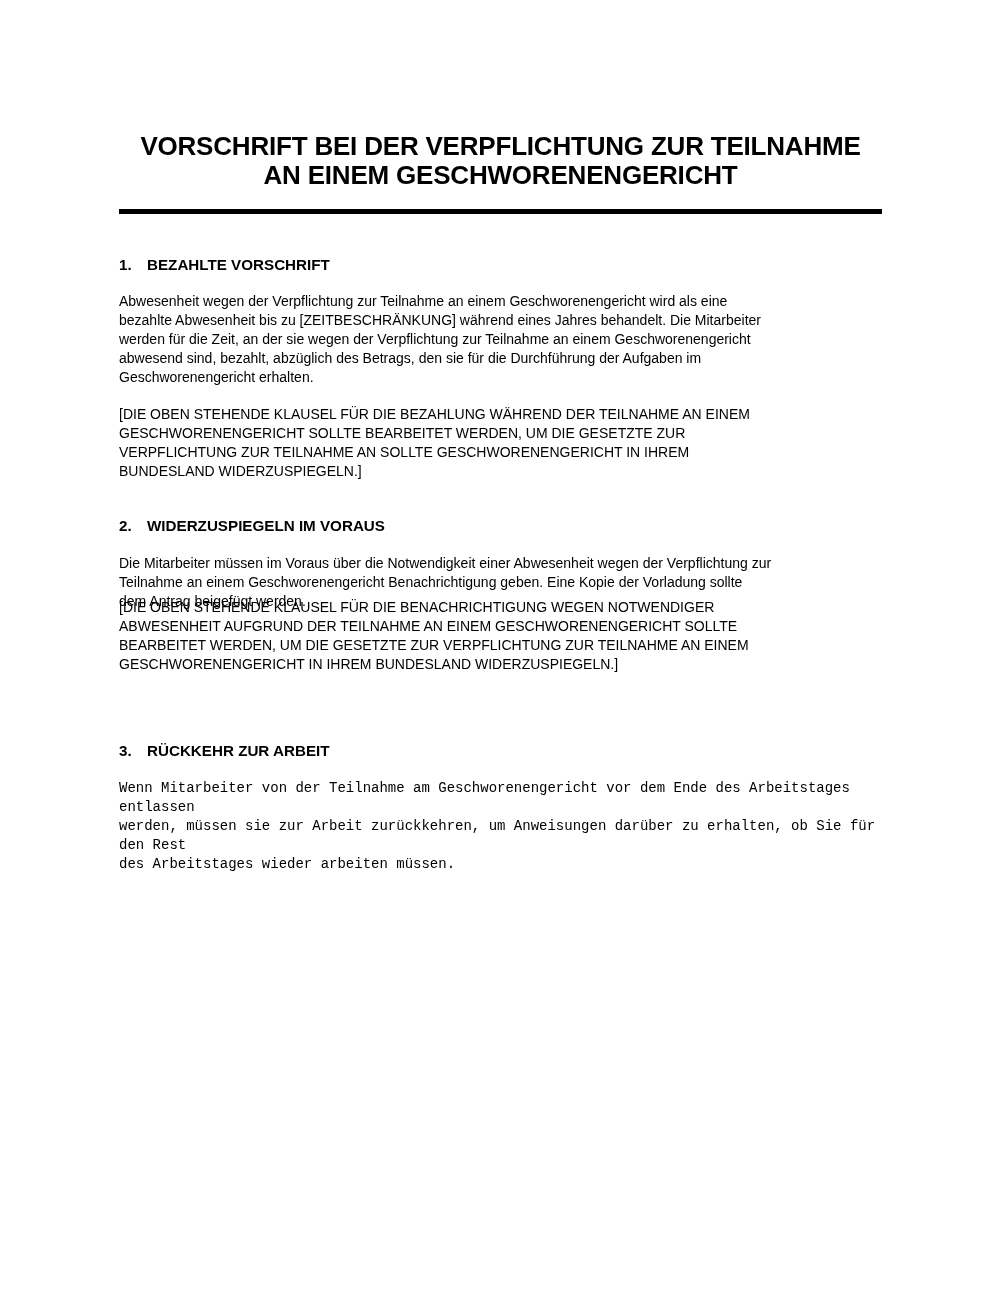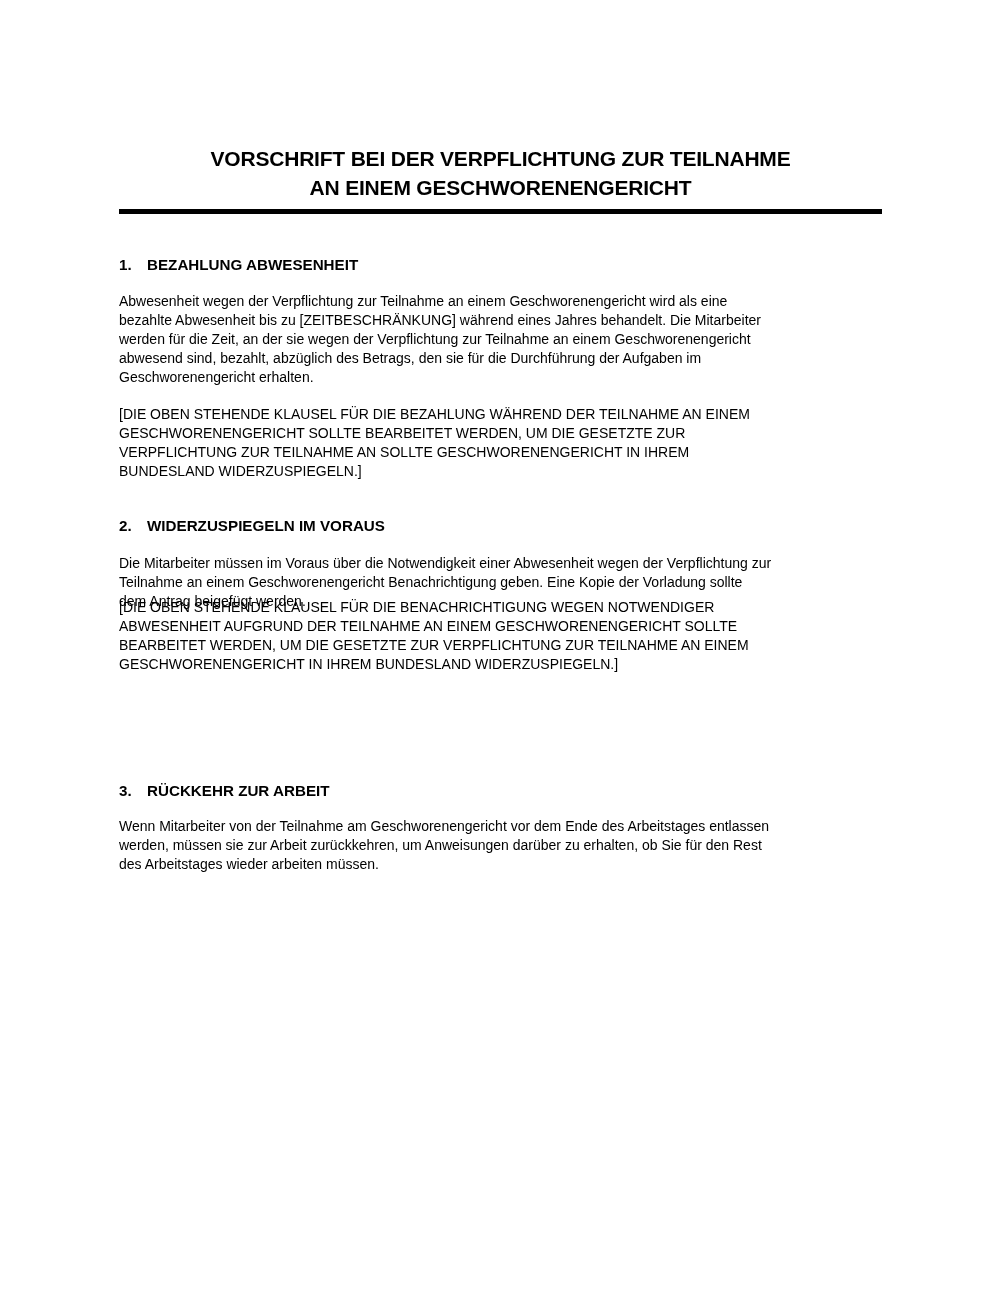--- a/index.html
+++ b/index.html
@@ -1,35 +1,35 @@
 <!DOCTYPE html>
 <html><head>
   <meta charset="utf-8">
   <style>
     html, body { margin: 0; padding: 0; background: #ffffff; }
     body { width: 1000px; height: 1290px; position: relative; overflow: hidden;
            font-family: "Liberation Sans", sans-serif; color: #000; }
     .page { position: absolute; left: 119px; top: 0; width: 763px; }
-    .title { position: absolute; top: 144px; left: 0; width: 763px; text-align: center;
-             font-weight: bold; font-size: 21px; line-height: 29px; letter-spacing: -0.2px; }
+    .title { position: absolute; top: 132px; left: 0; width: 763px; text-align: center;
+             font-weight: bold; font-size: 26px; line-height: 29px; letter-spacing: -0.2px; }
     .rule { position: absolute; top: 209px; left: 0; width: 763px; height: 5px; background: #000; }
     .sec-head { position: absolute; left: 0; font-weight: bold; font-size: 15.2px; line-height: 18px; }
     .sec-head .num { display: inline-block; width: 28px; }
     .para { position: absolute; left: 0; width: 770px; font-size: 14px; line-height: 19px; white-space: pre-line; }
   </style>
 </head>
 <body>
 
 <div class="page">
   <div class="title" style="white-space: pre-line;">VORSCHRIFT BEI DER VERPFLICHTUNG ZUR TEILNAHME
 AN EINEM GESCHWORENENGERICHT</div>
   <div class="rule"></div>
 
   <div class="sec-head" style="top:256px;">
-    <span class="num">1.</span><span>BEZAHLUNG ABWESENHEIT</span>
+    <span class="num">1.</span><span>BEZAHLTE VORSCHRIFT</span>
   </div>
   <div class="para" style="top:292px;">Abwesenheit wegen der Verpflichtung zur Teilnahme an einem Geschworenengericht wird als eine
 bezahlte Abwesenheit bis zu [ZEITBESCHRÄNKUNG] während eines Jahres behandelt. Die Mitarbeiter
 werden für die Zeit, an der sie wegen der Verpflichtung zur Teilnahme an einem Geschworenengericht
 abwesend sind, bezahlt, abzüglich des Betrags, den sie für die Durchführung der Aufgaben im
 Geschworenengericht erhalten.</div>
   <div class="para" style="top:405px;">[DIE OBEN STEHENDE KLAUSEL FÜR DIE BEZAHLUNG WÄHREND DER TEILNAHME AN EINEM
 GESCHWORENENGERICHT SOLLTE BEARBEITET WERDEN, UM DIE GESETZTE ZUR
 VERPFLICHTUNG ZUR TEILNAHME AN SOLLTE GESCHWORENENGERICHT IN IHREM
 BUNDESLAND WIDERZUSPIEGELN.]</div>
@@ -38,19 +38,19 @@
     <span class="num">2.</span><span>WIDERZUSPIEGELN IM VORAUS</span>
   </div>
   <div class="para" style="top:554px;">Die Mitarbeiter müssen im Voraus über die Notwendigkeit einer Abwesenheit wegen der Verpflichtung zur
 Teilnahme an einem Geschworenengericht Benachrichtigung geben. Eine Kopie der Vorladung sollte
 dem Antrag beigefügt werden.</div>
   <div class="para" style="top:598px;">[DIE OBEN STEHENDE KLAUSEL FÜR DIE BENACHRICHTIGUNG WEGEN NOTWENDIGER
 ABWESENHEIT AUFGRUND DER TEILNAHME AN EINEM GESCHWORENENGERICHT SOLLTE
 BEARBEITET WERDEN, UM DIE GESETZTE ZUR VERPFLICHTUNG ZUR TEILNAHME AN EINEM
 GESCHWORENENGERICHT IN IHREM BUNDESLAND WIDERZUSPIEGELN.]</div>
 
-  <div class="sec-head" style="top:742px;margin-top:40px;">
+  <div class="sec-head" style="top:742px;">
     <span class="num">3.</span><span>RÜCKKEHR ZUR ARBEIT</span>
   </div>
-  <div class="para" style="top:817px;">Wenn Mitarbeiter von der Teilnahme am Geschworenengericht vor dem Ende des Arbeitstages entlassen
+  <div class="para" style="top:779px;font-family:Liberation Mono, monospace;">Wenn Mitarbeiter von der Teilnahme am Geschworenengericht vor dem Ende des Arbeitstages entlassen
 werden, müssen sie zur Arbeit zurückkehren, um Anweisungen darüber zu erhalten, ob Sie für den Rest
 des Arbeitstages wieder arbeiten müssen.</div>
 </div>
 
 </body></html>

